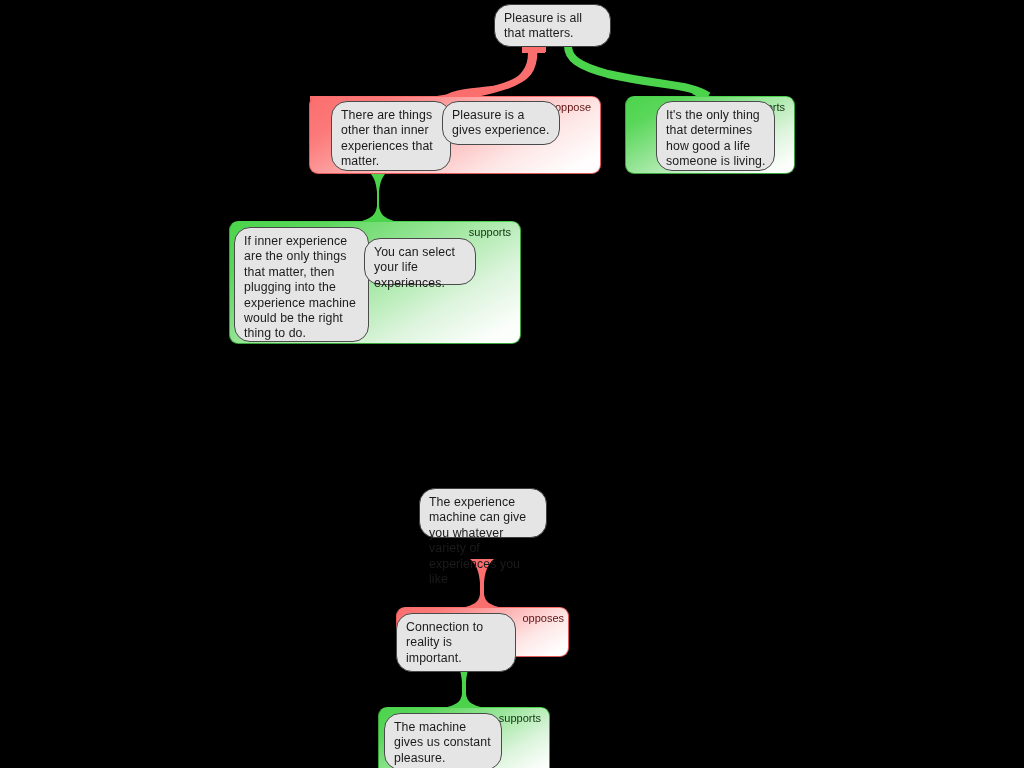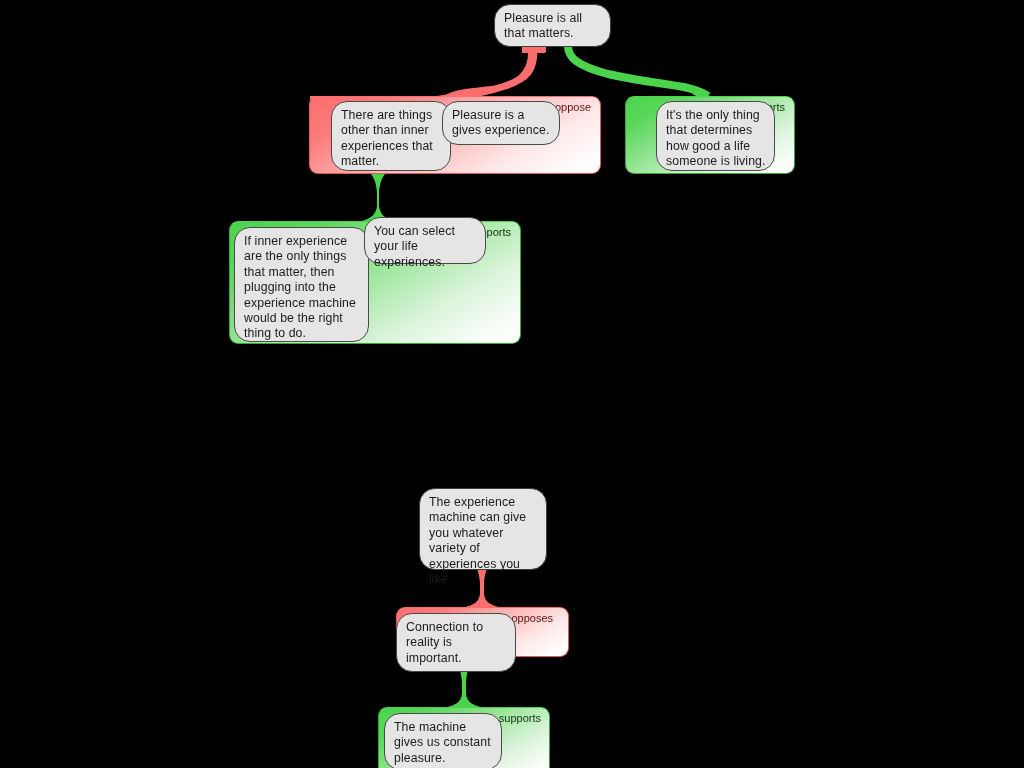--- a/index.html
+++ b/index.html
@@ -136,30 +136,30 @@
   <div class="card" style="left:656px;top:101px;width:119px;height:70px;">
     <span>It's the only thing that determines how good a life someone is living.</span>
   </div>
 
   <div class="group support" style="left:229px;top:221px;width:292px;height:123px;">
     <span class="group-label" style="right:9px;">supports</span>
   </div>
   <div class="card" style="left:234px;top:227px;width:135px;height:115px;">
     <span>If inner experience are the only things that matter, then plugging into the experience machine would be the right thing to do.</span>
   </div>
-  <div class="card" style="left:364px;top:217px;width:122px;height:47px;">
+  <div class="card" style="left:364px;top:238px;width:112px;height:47px;">
     <span>You can select your life experiences.</span>
   </div>
 
-  <div class="card root" style="left:419px;top:488px;width:128px;height:82px;">
+  <div class="card root" style="left:419px;top:488px;width:128px;height:50px;">
     <span>The experience machine can give you whatever variety of experiences you like</span>
   </div>
 
   <div class="group oppose" style="left:396px;top:607px;width:173px;height:50px;">
-    <span class="group-label" style="right:15px;text-align:center;">opposes</span>
+    <span class="group-label" style="right:4px;text-align:center;">opposes</span>
   </div>
   <div class="card" style="left:396px;top:613px;width:120px;height:59px;">
     <span>Connection to reality is important.</span>
   </div>
 
   <div class="group support" style="left:378px;top:707px;width:172px;height:70px;">
     <span class="group-label" style="right:8px;">supports</span>
   </div>
   <div class="card" style="left:384px;top:713px;width:118px;height:57px;">
     <span>The machine gives us constant pleasure.</span>

